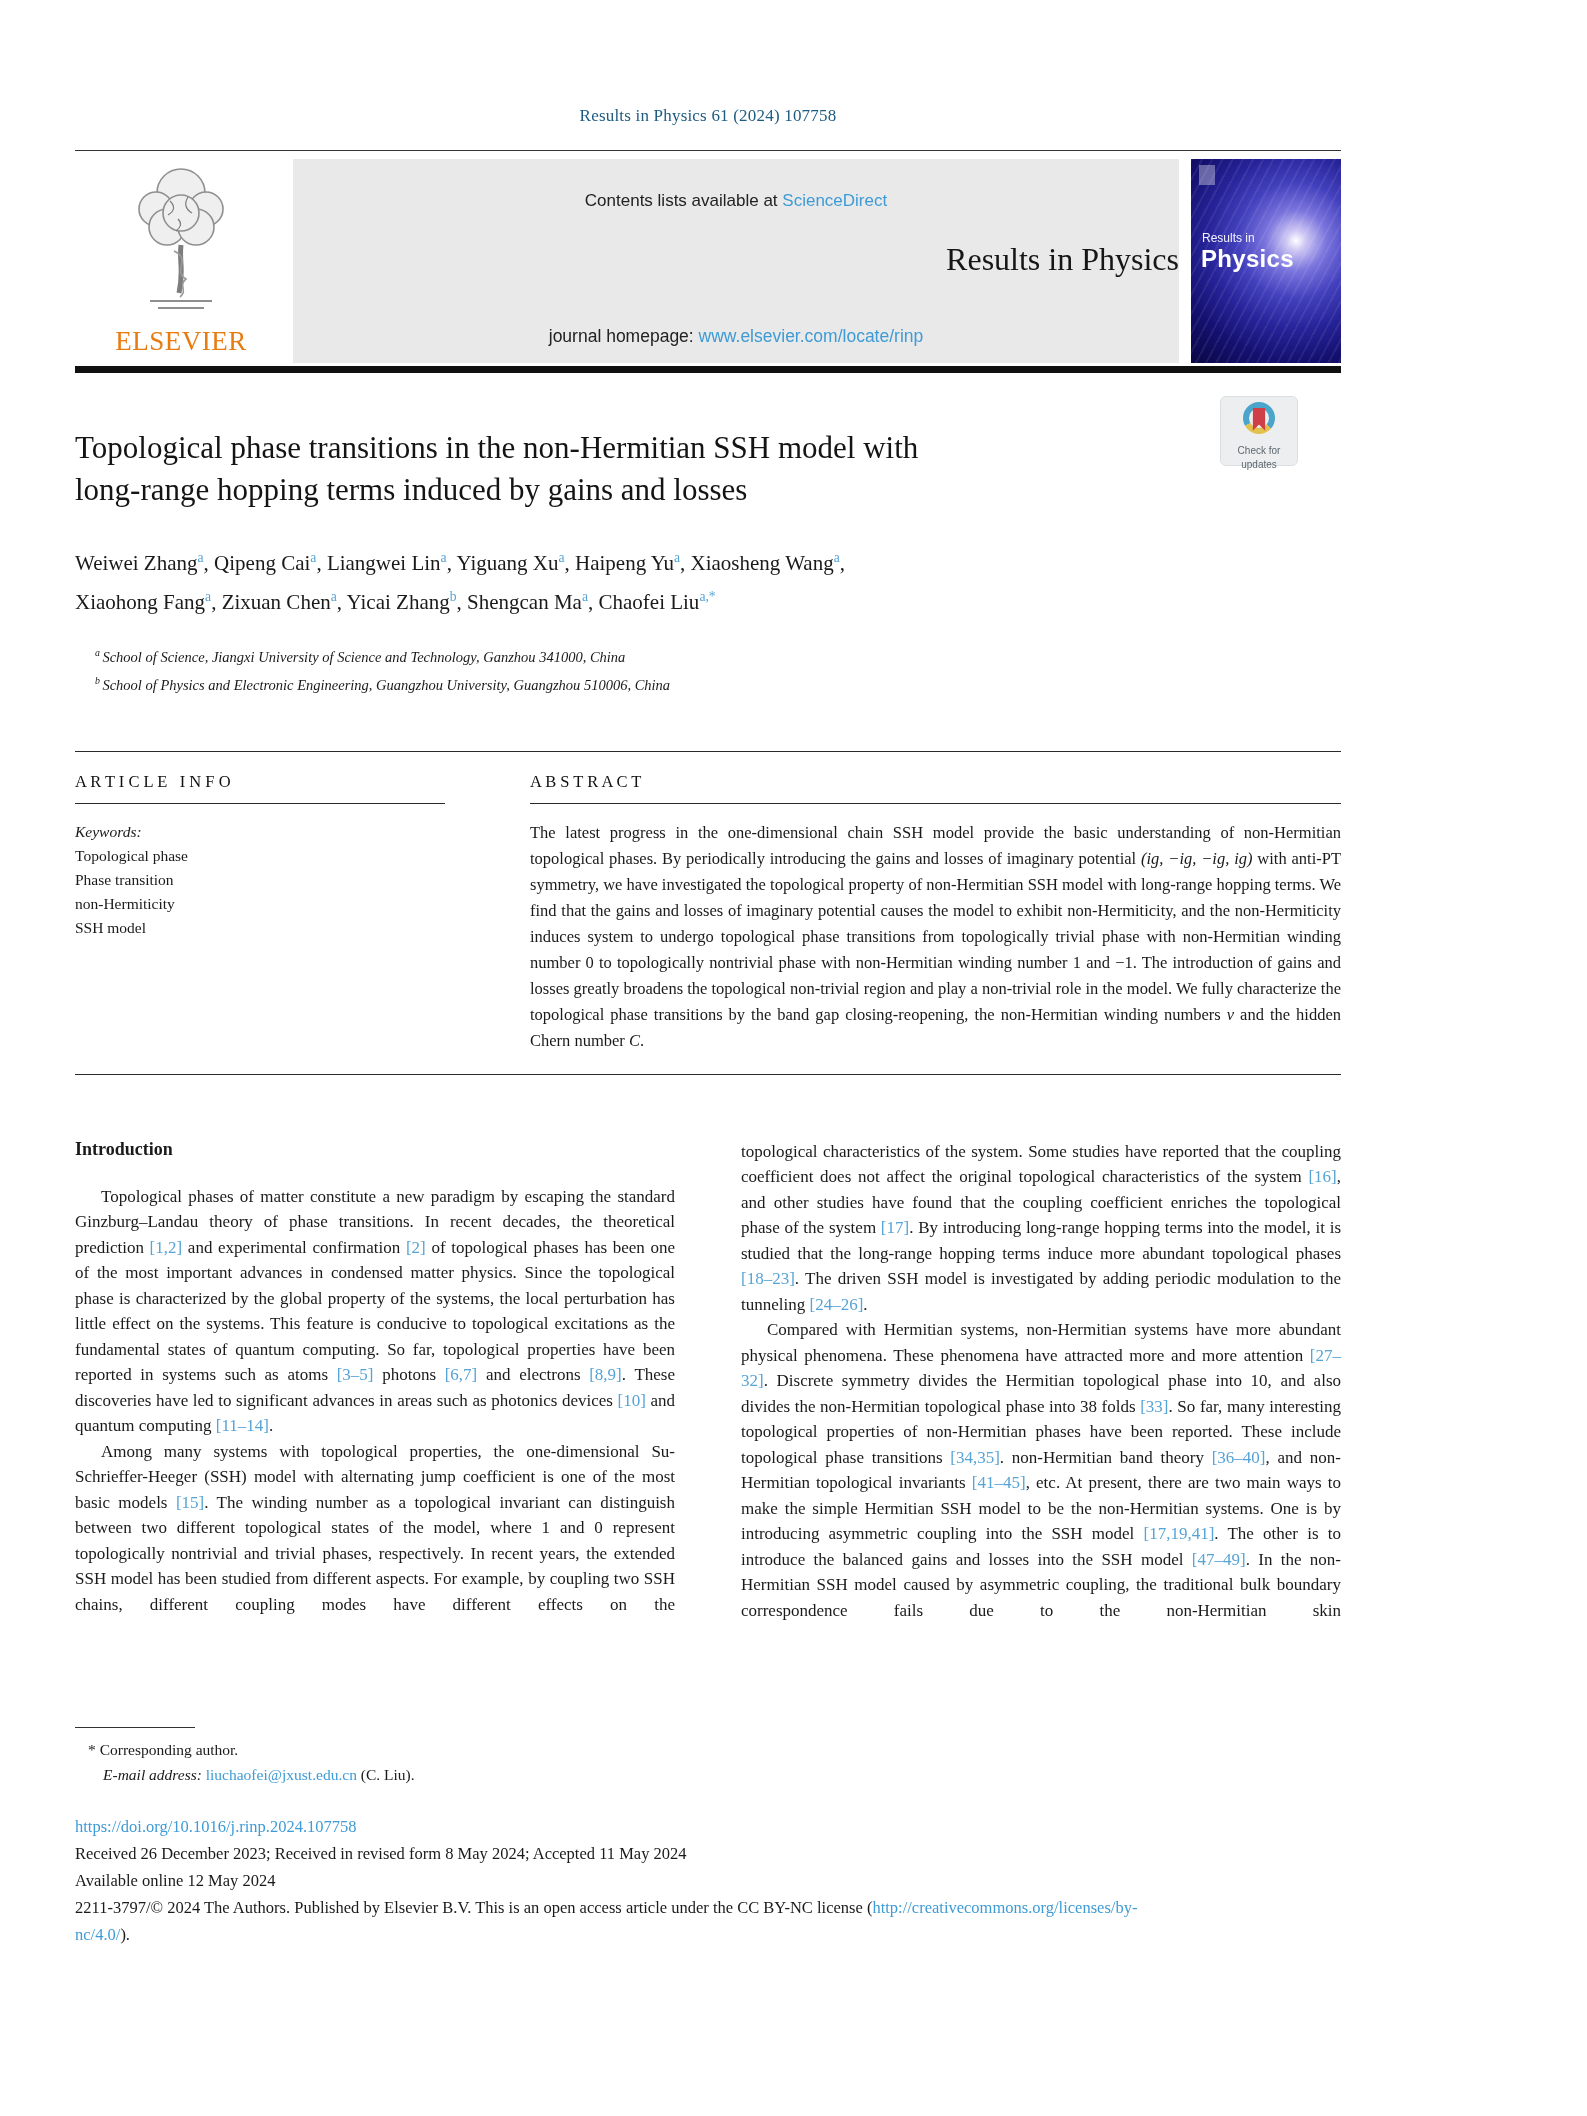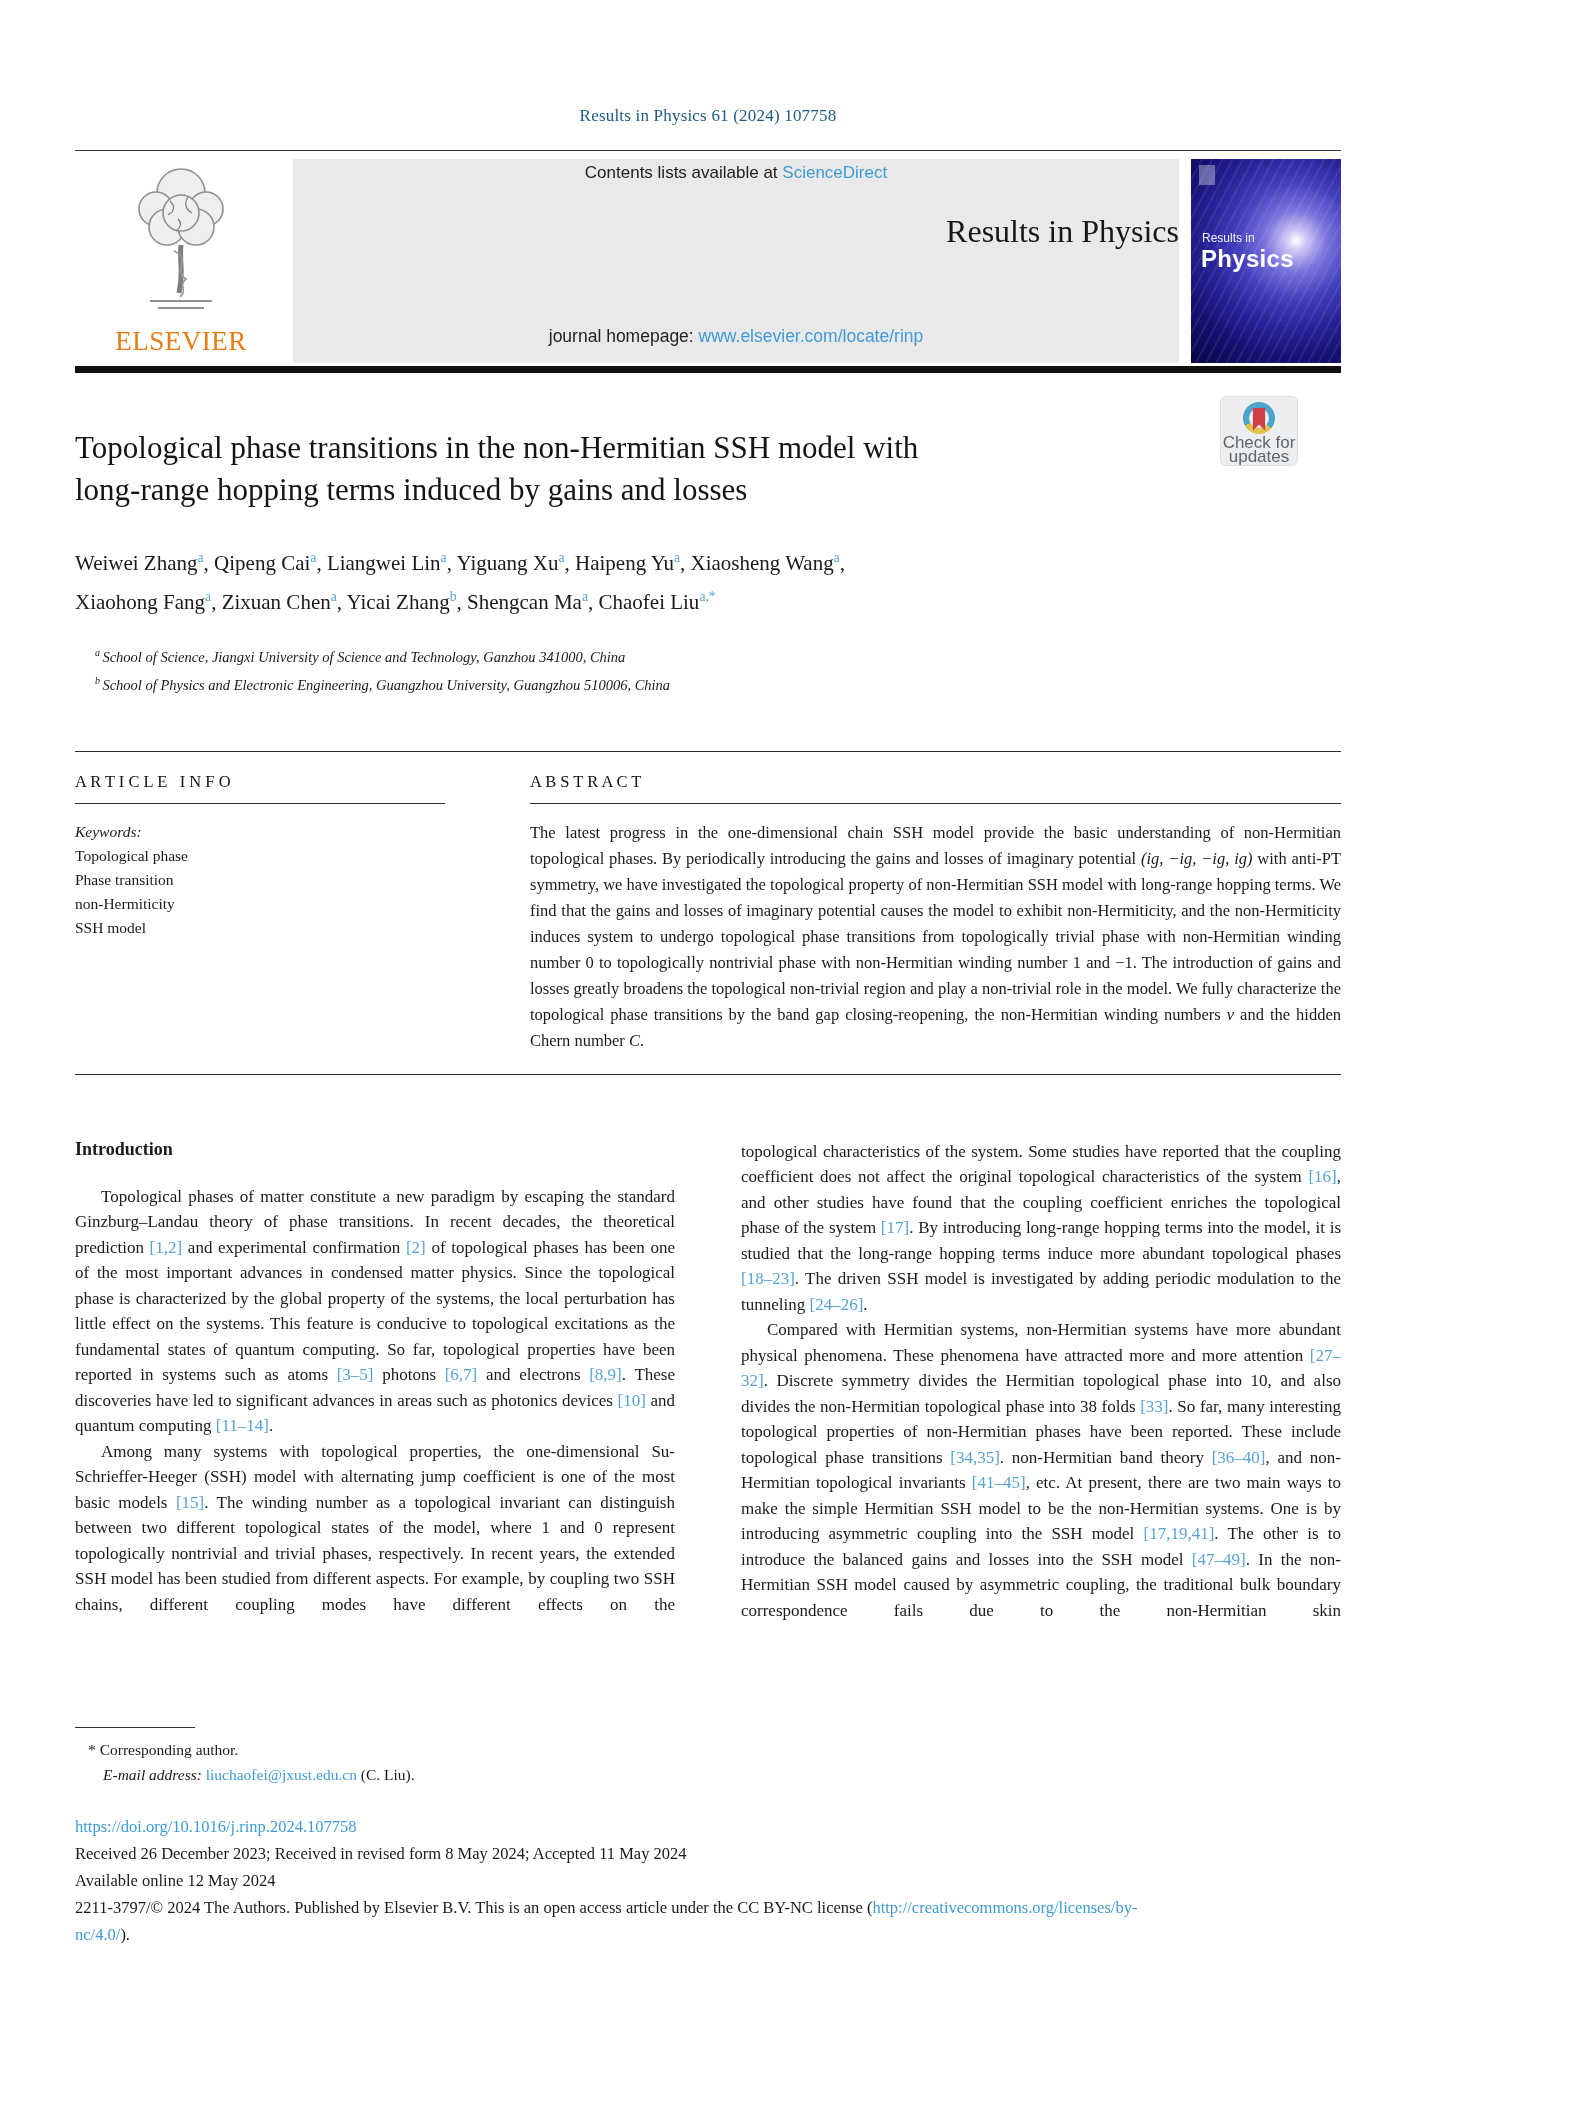--- a/index.html
+++ b/index.html
@@ -16,21 +16,21 @@
     font-family:"Liberation Serif", serif;color:var(--ink);
   }
   .page{position:relative;width:1416px;height:2116px;padding:0 75px;}
   .top-citation{
     padding-top:106px;text-align:center;font-size:17px;color:var(--cit);letter-spacing:.2px;
   }
   .top-rule{margin:24px 0 0 0;border:none;border-top:1.5px solid #333;}
   .header-row{display:flex;margin-top:8px;height:204px;}
   .logo-col{width:212px;display:flex;flex-direction:column;align-items:center;justify-content:space-between;padding:2px 0 6px 0;}
   .elsevier-word{font-size:27px;color:var(--orange);letter-spacing:.5px;font-family:"Liberation Serif",serif;}
-  .banner{flex:1;background:#e9e9e9;position:relative;text-align:center;padding-top:4px;margin-left:6px;}
+  .banner{flex:1;background:#e9e9e9;position:relative;text-align:center;padding-top:32px;margin-left:6px;}
   .contents-line{font-family:"Liberation Sans",sans-serif;font-size:17px;color:#222;}
   .contents-line .lnk{color:var(--link);}
   .banner-title{font-size:32px;color:#161616;margin-top:30px;font-family:"Liberation Serif",serif;text-align:right;}
   .homepage-line{position:absolute;bottom:16px;left:0;right:0;font-family:"Liberation Sans",sans-serif;font-size:17.5px;color:#222;}
   .homepage-line .lnk{color:var(--link);}
   .cover-col{width:150px;margin-left:12px;}
   .cover{
     width:150px;height:204px;position:relative;overflow:hidden;
     background:
       radial-gradient(circle at 70% 40%, #ffffff 0%, #cfc8f4 6%, #7a74dd 19%, #4340bd 36%, #262399 55%, #141070 75%, #090744 100%);
@@ -45,21 +45,21 @@
   .title-line{font-size:31px;line-height:42px;color:#141414;}
   .check-badge{
     position:absolute;top:396px;right:118px;width:78px;height:70px;background:#eceeef;
     border:1px solid #dcdfe1;border-radius:6px;text-align:center;padding-top:5px;cursor:pointer;
   }
   .check-ring{position:relative;width:32px;height:32px;margin:0 auto;border-radius:50%;
     background:conic-gradient(from 130deg, #e2c24c 0deg 112deg, #4ba4c9 112deg 360deg);}
   .check-ring:after{content:"";position:absolute;inset:6px;background:#eceeef;border-radius:50%;}
   .check-mark{position:absolute;left:50%;top:6px;transform:translateX(-50%);width:13px;height:23px;background:#cf3f47;
     clip-path:polygon(0 0,100% 0,100% 100%,50% 72%,0 100%);z-index:2;}
-  .check-text{margin-top:2px;font-family:"Liberation Sans",sans-serif;font-size:17px;line-height:14px;color:#5b6770;}
+  .check-text{margin-top:10px;font-family:"Liberation Sans",sans-serif;font-size:10px;line-height:14px;color:#5b6770;}
   .authors{margin-top:30px;font-size:21px;line-height:33px;}
   .affils{margin-top:22px;font-size:14.5px;line-height:24px;margin-left:20px;}
   .seg-plain{}
   .seg-italic{font-style:italic;}
   .seg-math{font-style:italic;}
   .seg-link{color:var(--link);cursor:pointer;}
   .seg-cite{color:var(--cite);cursor:pointer;}
   sup.seg-sup{color:var(--cite);font-size:.65em;}
   sup.seg-supd{color:#222;font-size:.68em;font-style:italic;}
   .section-rule{border:none;border-top:1px solid #2a2a2a;margin:54px 0 0 0;}

